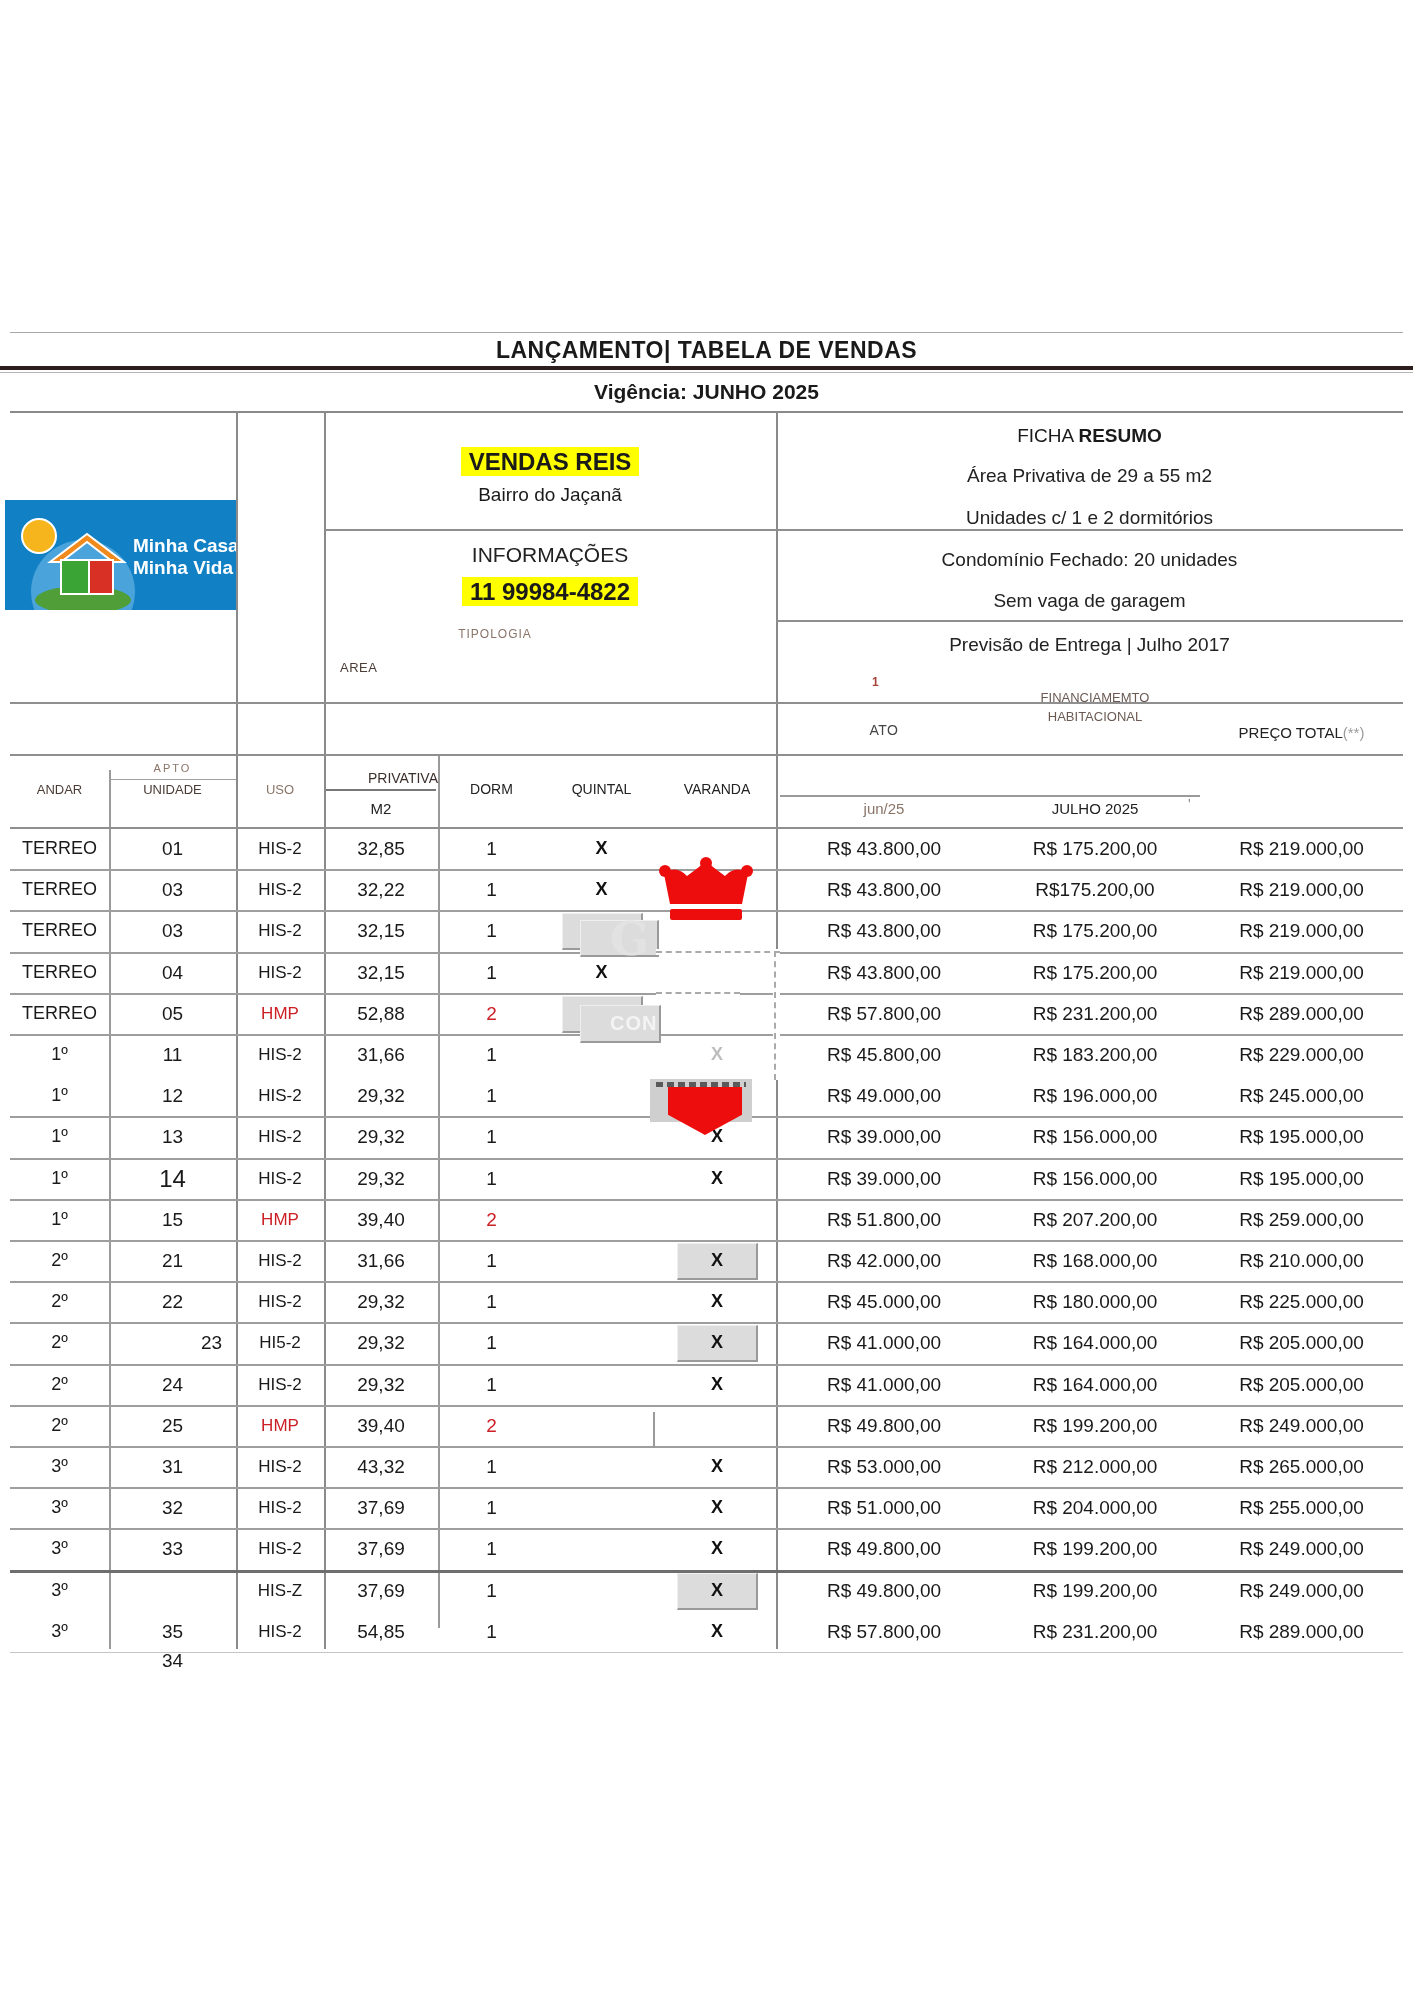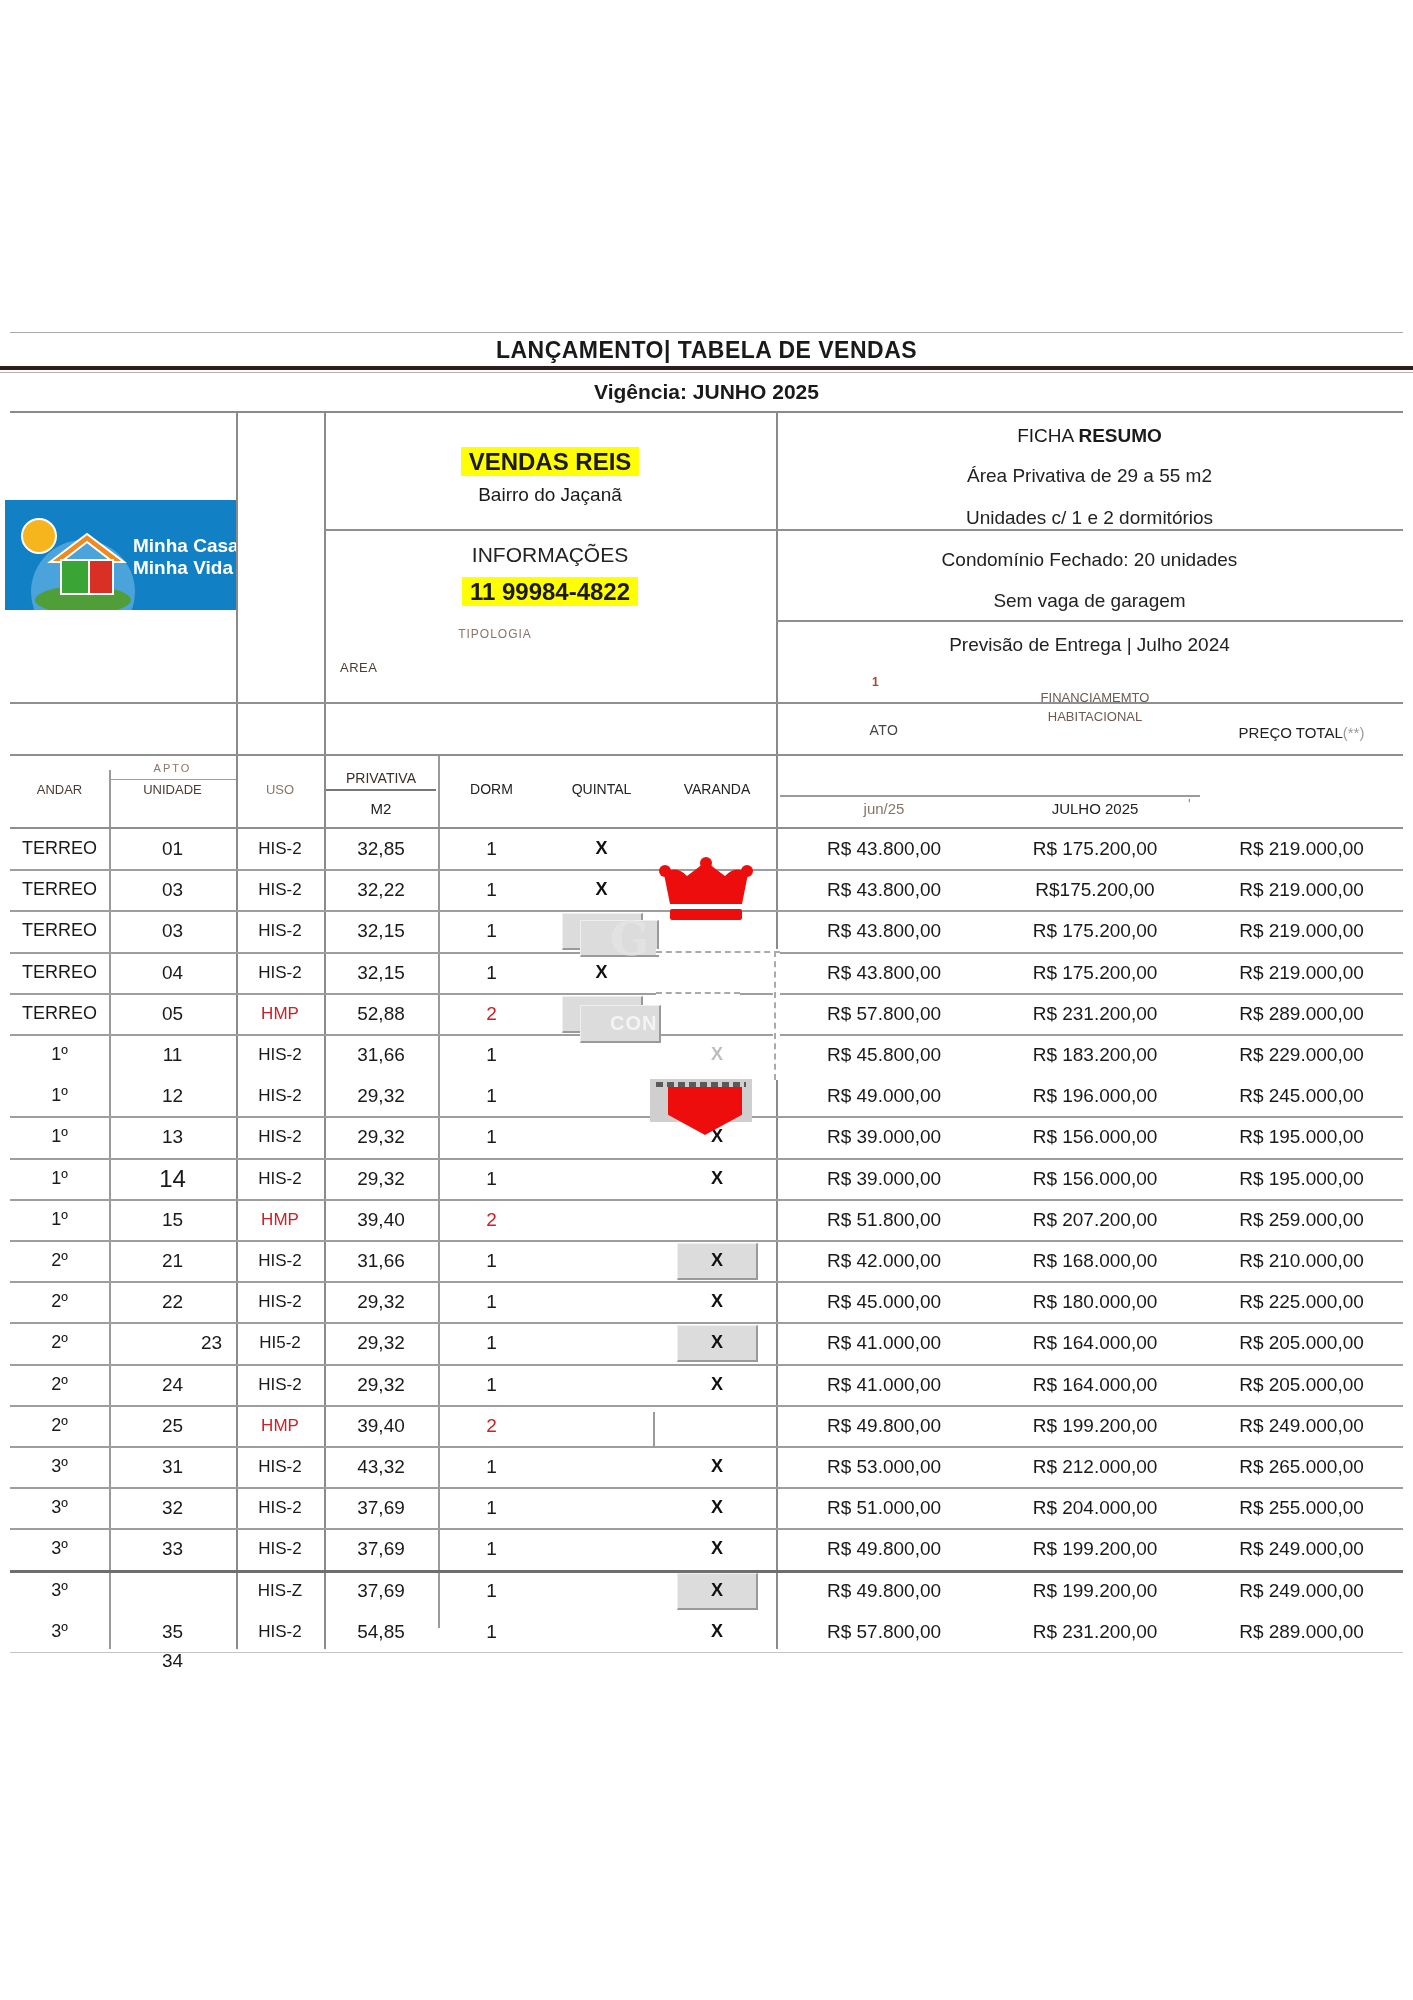--- a/index.html
+++ b/index.html
@@ -61,35 +61,35 @@
   <div class="abs ctr" style="left:380px;top:627px;width:230px;font-size:12px;letter-spacing:1px;color:#8a7468;">TIPOLOGIA</div>
   <div class="abs" style="left:340px;top:660px;font-size:13px;letter-spacing:.5px;color:#4a3b35;">AREA</div>
 
   <div class="abs ctr" style="left:776px;top:425px;width:627px;font-size:19px;">
     <span>FICHA </span><span style="font-weight:bold;">RESUMO</span>
   </div>
   <div class="abs ctr" style="left:776px;top:465px;width:627px;font-size:19px;color:#222;">Área Privativa de 29 a 55 m2</div>
   <div class="abs ctr" style="left:776px;top:507px;width:627px;font-size:19px;color:#222;">Unidades c/ 1 e 2 dormitórios</div>
   <div class="abs ctr" style="left:776px;top:549px;width:627px;font-size:19px;color:#222;">Condomínio Fechado: 20 unidades</div>
   <div class="abs ctr" style="left:776px;top:590px;width:627px;font-size:19px;color:#222;">Sem vaga de garagem</div>
-  <div class="abs ctr" style="left:776px;top:634px;width:627px;font-size:19px;color:#222;">Previsão de Entrega | Julho 2024</div>
+  <div class="abs ctr" style="left:776px;top:634px;width:627px;font-size:19px;color:#222;">Previsão de Entrega | Julho 2017</div>
   <div class="abs" style="left:872px;top:675px;font-size:12px;font-weight:bold;color:#a84438;">1</div>
   <div class="abs" style="left:1188px;top:796px;font-size:14px;color:#8a8a8a;">'</div>
 
   <div class="abs ctr" style="left:985px;top:690px;width:220px;font-size:13px;color:#6b5a52;">FINANCIAMEMTO</div>
   <div class="abs ctr" style="left:985px;top:709px;width:220px;font-size:13px;color:#6b5a52;">HABITACIONAL</div>
   <div class="abs ctr" style="left:778px;top:722px;width:212px;font-size:14px;color:#444;letter-spacing:.5px;">ATO</div>
   <div class="abs ctr" style="left:1200px;top:724px;width:203px;font-size:15px;color:#222;">
     <span>PREÇO TOTAL</span><span style="color:#9a9a9a;">(**)</span>
   </div>
   <div class="abs ctr" style="left:109px;top:762px;width:127px;font-size:11px;letter-spacing:2px;color:#8a7468;">APTO</div>
   <div class="abs ctr" style="left:10px;top:782px;width:99px;font-size:13px;color:#4a3b35;">ANDAR</div>
   <div class="abs ctr" style="left:109px;top:782px;width:127px;font-size:13px;color:#4a3b35;">UNIDADE</div>
   <div class="abs ctr" style="left:236px;top:782px;width:88px;font-size:13px;color:#8a7468;">USO</div>
-  <div class="abs ctr" style="left:324px;top:770px;width:114px;font-size:14px;color:#3a2f2a;">PRIVATIVA</div>
+  <div class="abs ctr" style="left:324px;top:770px;width:114px;font-size:14px;color:#3a2f2a;text-align:right;">PRIVATIVA</div>
   <div class="abs ctr" style="left:324px;top:800px;width:114px;font-size:15px;color:#222;">M2</div>
   <div class="abs ctr" style="left:438px;top:781px;width:107px;font-size:14px;color:#222;">DORM</div>
   <div class="abs ctr" style="left:545px;top:781px;width:113px;font-size:14px;color:#222;">QUINTAL</div>
   <div class="abs ctr" style="left:658px;top:781px;width:118px;font-size:14px;color:#222;">VARANDA</div>
   <div class="abs ctr" style="left:778px;top:800px;width:212px;font-size:15px;color:#8a7468;">jun/25</div>
   <div class="abs ctr" style="left:990px;top:800px;width:210px;font-size:15px;color:#222;">JULHO 2025</div>
 
   <div id="tbody">
       <div class="cell" style="left: 10px; width: 99px; top: 828px; height: 41.2px; line-height: 41.2px; font-size: 18px;">TERREO</div>
       <div class="cell" style="left: 109px; width: 127px; top: 828px; height: 41.2px; line-height: 41.2px; font-size: 19px;">01</div>

